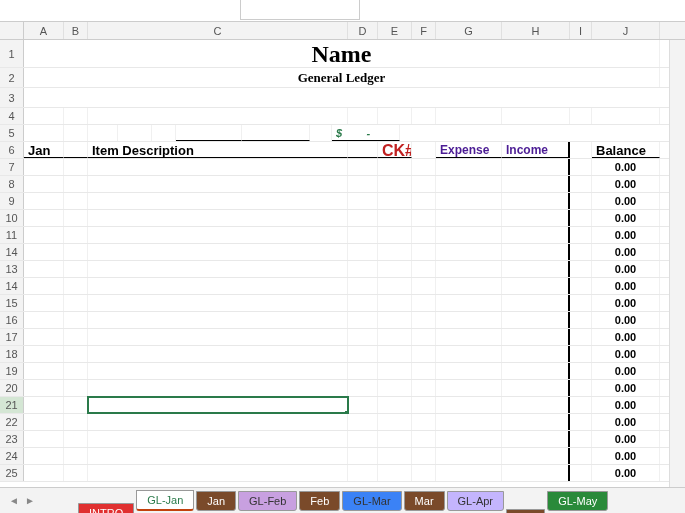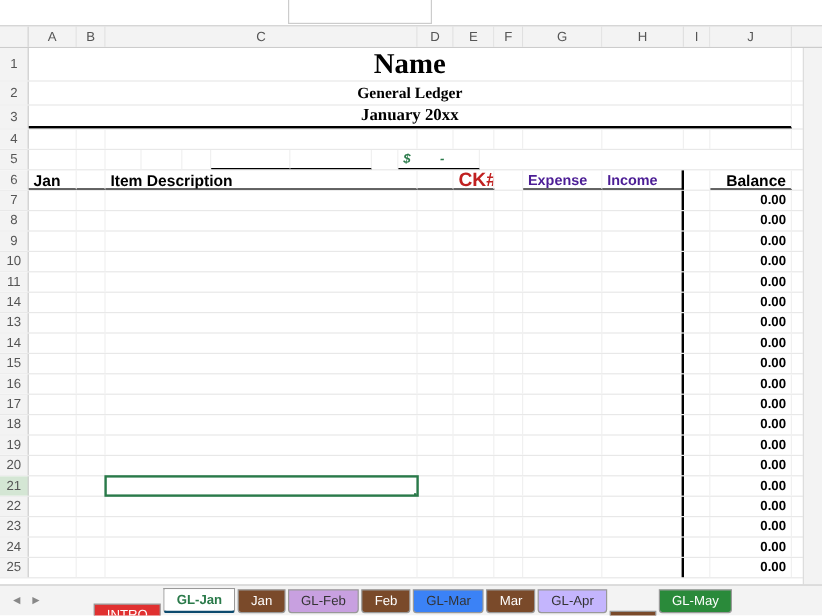--- a/index.html
+++ b/index.html
@@ -24,31 +24,31 @@
 .cE { width: 34px; } .cF { width: 24px; } .cG { width: 66px; } .cH { width: 68px; }
 .cI { width: 22px; } .cJ { width: 68px; }
 .title { font-family: "Times New Roman", serif; font-weight: bold; font-size: 24px; text-align: center; }
 .sub { font-family: "Times New Roman", serif; font-weight: bold; font-size: 13px; text-align: center; }
 .sub2 { font-family: "Times New Roman", serif; font-weight: bold; font-size: 14px; text-align: center; }
 .beg { font-style: italic; font-weight: bold; color: #2a7a4a; font-size: 12px; }
 .hdr { font-weight: bold; font-size: 13px; }
 .hdr-blue { font-weight: bold; color: #4c1d95; font-size: 12px; }
 .hdr-red { font-weight: bold; color: #c02020; font-size: 16px; }
 .dollar { font-style: italic; font-weight: bold; color: #2a7a4a; }
-.bal { text-align: right; font-weight: bold; }
+.bal { text-align: center; font-weight: bold; }
 .thick-b { border-bottom: 2px solid #000 !important; }
 .thin-b { border-bottom: 1px solid #000 !important; }
 .thick-r { border-right: 2px solid #000 !important; }
 .sel-cell { outline: 2px solid #2a7a4a; outline-offset: -1px; position: relative; }
 .sel-cell::after { content: ""; position: absolute; right: -3px; bottom: -3px; width: 5px; height: 5px; background: #2a7a4a; }
 .tabs-bar { position: absolute; bottom: 0; left: 0; right: 0; height: 26px; background: #f3f3f3; border-top: 1px solid #ccc; display: flex; align-items: center; padding-left: 6px; }
 .nav-btn { width: 16px; height: 16px; display: flex; align-items: center; justify-content: center; color: #888; cursor: pointer; font-size: 10px; }
 .tabs { display: flex; gap: 2px; margin-left: 40px; align-items: center; }
 .tab { padding: 3px 10px; font-size: 11px; border: 1px solid #999; border-radius: 0 0 3px 3px; cursor: pointer; color: #fff; font-weight: normal; }
-.tab.active { border-bottom: 2px solid #0c4a6e; background: #fff !important; color: #2a7a4a !important; font-weight: bold; }
+.tab.active { border-bottom: 2px solid #c2410c; background: #fff !important; color: #2a7a4a !important; font-weight: normal; }
 .merged { display: flex; align-items: center; justify-content: center; }
 .scroll-r { position: absolute; right: 0; top: 40px; bottom: 26px; width: 16px; background: #f3f3f3; border-left: 1px solid #ddd; }
 </style>
 </head>
 <body>
 
 <div class="sheet">
   <div class="fx-bar">
     <div class="fx-box"></div>
   </div>
@@ -70,21 +70,20 @@
   <div class="row tall">
     <div class="rh">1</div>
     <div class="cell merged title" style="width:636px">Name</div>
   </div>
   <div class="row med">
     <div class="rh">2</div>
     <div class="cell merged sub" style="width:636px">General Ledger</div>
   </div>
   <div class="row med">
     <div class="rh">3</div>
-    <div class="cell merged sub2 thick-b" style="width:636px">January 20xx</div>
   </div>
   <div class="row">
     <div class="rh">4</div>
     <div class="cell cA"></div>
       <div class="cell cB"></div>
       <div class="cell cC"></div>
       <div class="cell cD"></div>
       <div class="cell cE"></div>
       <div class="cell cF"></div>
       <div class="cell cG"></div>
@@ -108,21 +107,21 @@
     <div class="rh">6</div>
     <div class="cell cA hdr thin-b">Jan</div>
     <div class="cell cB thin-b"></div>
     <div class="cell cC hdr thin-b">Item Description</div>
     <div class="cell cD thin-b"></div>
     <div class="cell cE hdr-red thin-b">CK#</div>
     <div class="cell cF"></div>
     <div class="cell cG hdr-blue thin-b">Expense</div>
     <div class="cell cH hdr-blue thin-b thick-r">Income</div>
     <div class="cell cI"></div>
-    <div class="cell cJ hdr thin-b" style="text-align:right">Balance</div>
+    <div class="cell cJ hdr thin-b" style="text-align:left">Balance</div>
   </div>
 
   <div id="data-rows">
       <div class="row">
         <div class="rh">7</div>
         <div class="cell cA"></div>
         <div class="cell cB"></div>
         <div class="cell cC"></div>
         <div class="cell cD"></div>
         <div class="cell cE"></div>

